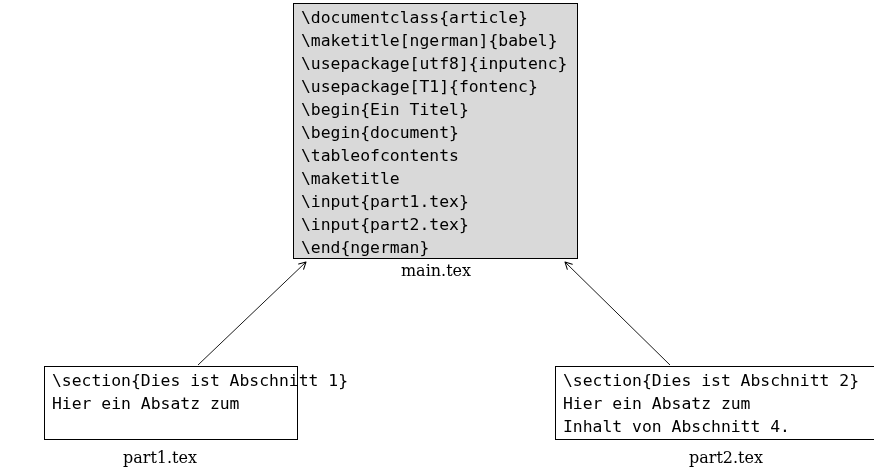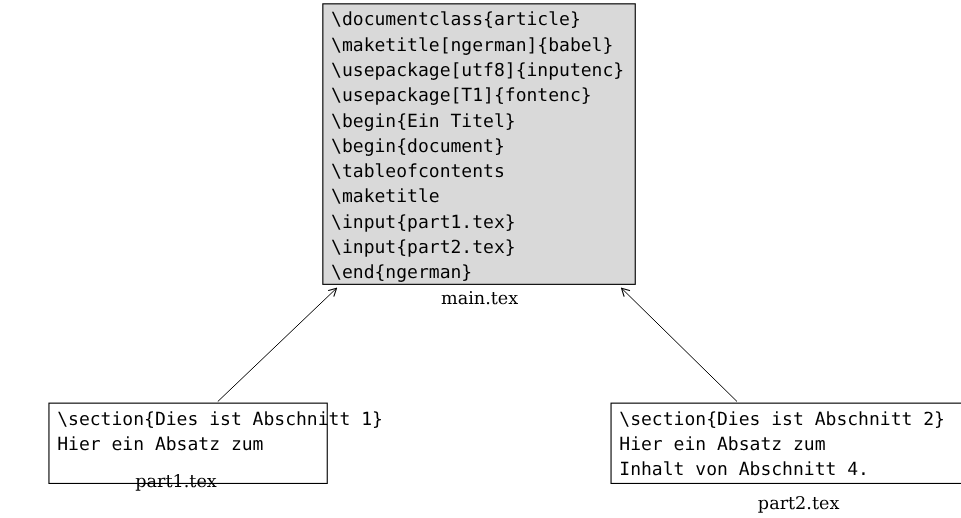--- a/index.html
+++ b/index.html
@@ -53,21 +53,21 @@
   }
   .file-label {
     position: absolute;
     font-family: "DejaVu Serif", "Liberation Serif", serif;
     font-size: 16px;
     color: #000000;
     transform: translateX(-50%);
     white-space: nowrap;
   }
   #main-label  { left: 436px; top: 261px; }
-  #part1-label { left: 160px; top: 428px; }
+  #part1-label { left: 160px; top: 448px; }
   #part2-label { left: 726px; top: 448px; }
   svg.arrows-layer {
     position: absolute;
     left: 0;
     top: 0;
     pointer-events: none;
   }
 </style>
 </head>
 <body>

